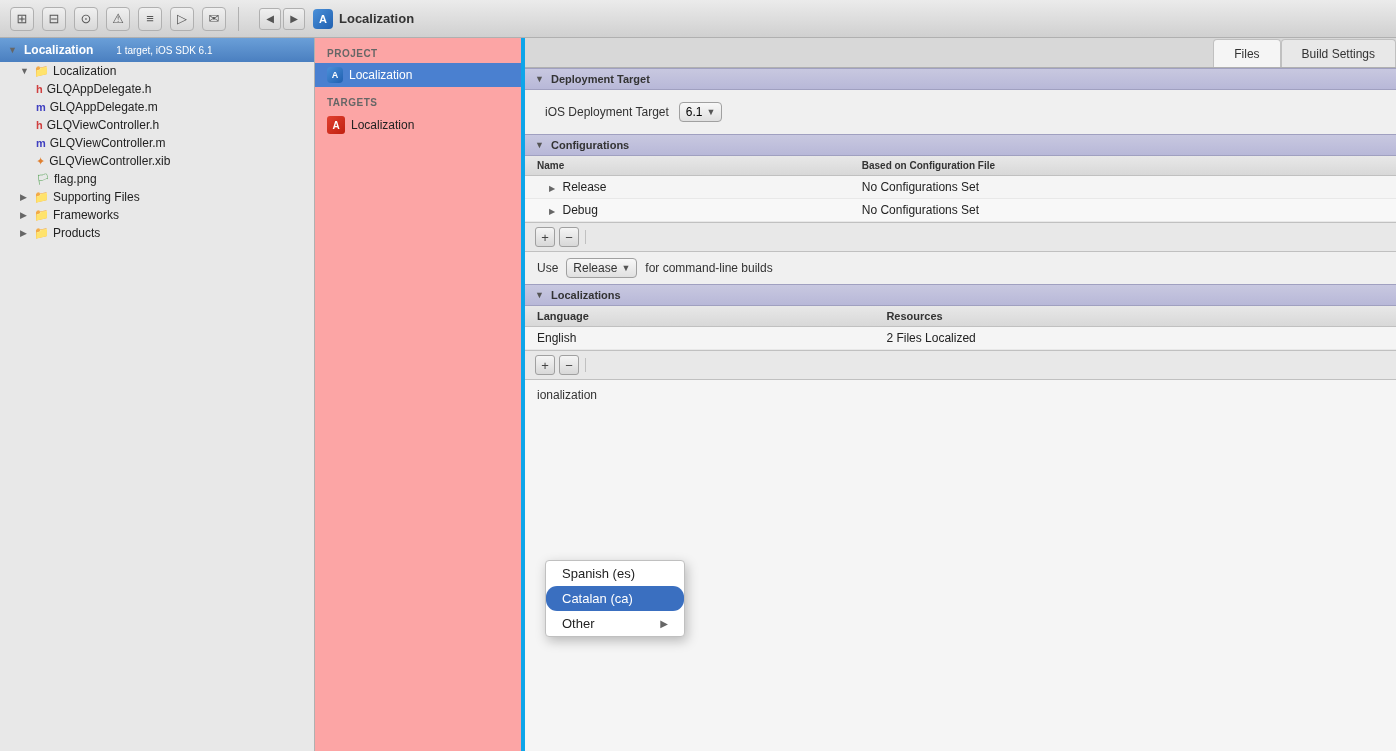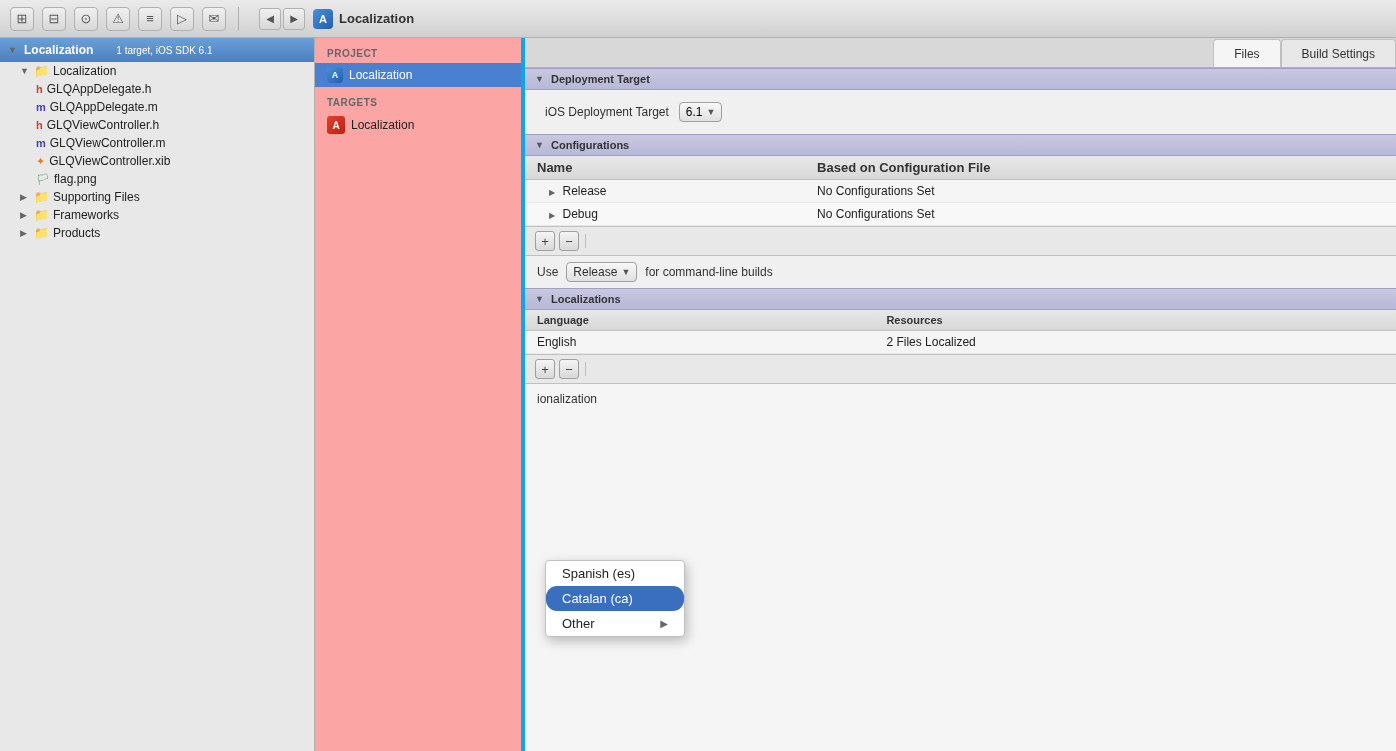--- a/index.html
+++ b/index.html
@@ -248,21 +248,21 @@
     
     .config-table {
       width: 100%;
       border-collapse: collapse;
     }
     .config-table th {
       background: linear-gradient(to bottom, #e8e8e8, #d8d8d8);
       border-bottom: 1px solid #c0c0c0;
       padding: 4px 12px;
       text-align: left;
-      font-size: 13px;
+      font-size: 10px;
       font-weight: bold;
       color: #333;
     }
     .config-table td {
       padding: 4px 12px;
       font-size: 12px;
       color: #222;
       border-bottom: 1px solid #e8e8e8;
     }
     .config-table tr:nth-child(even) td {

